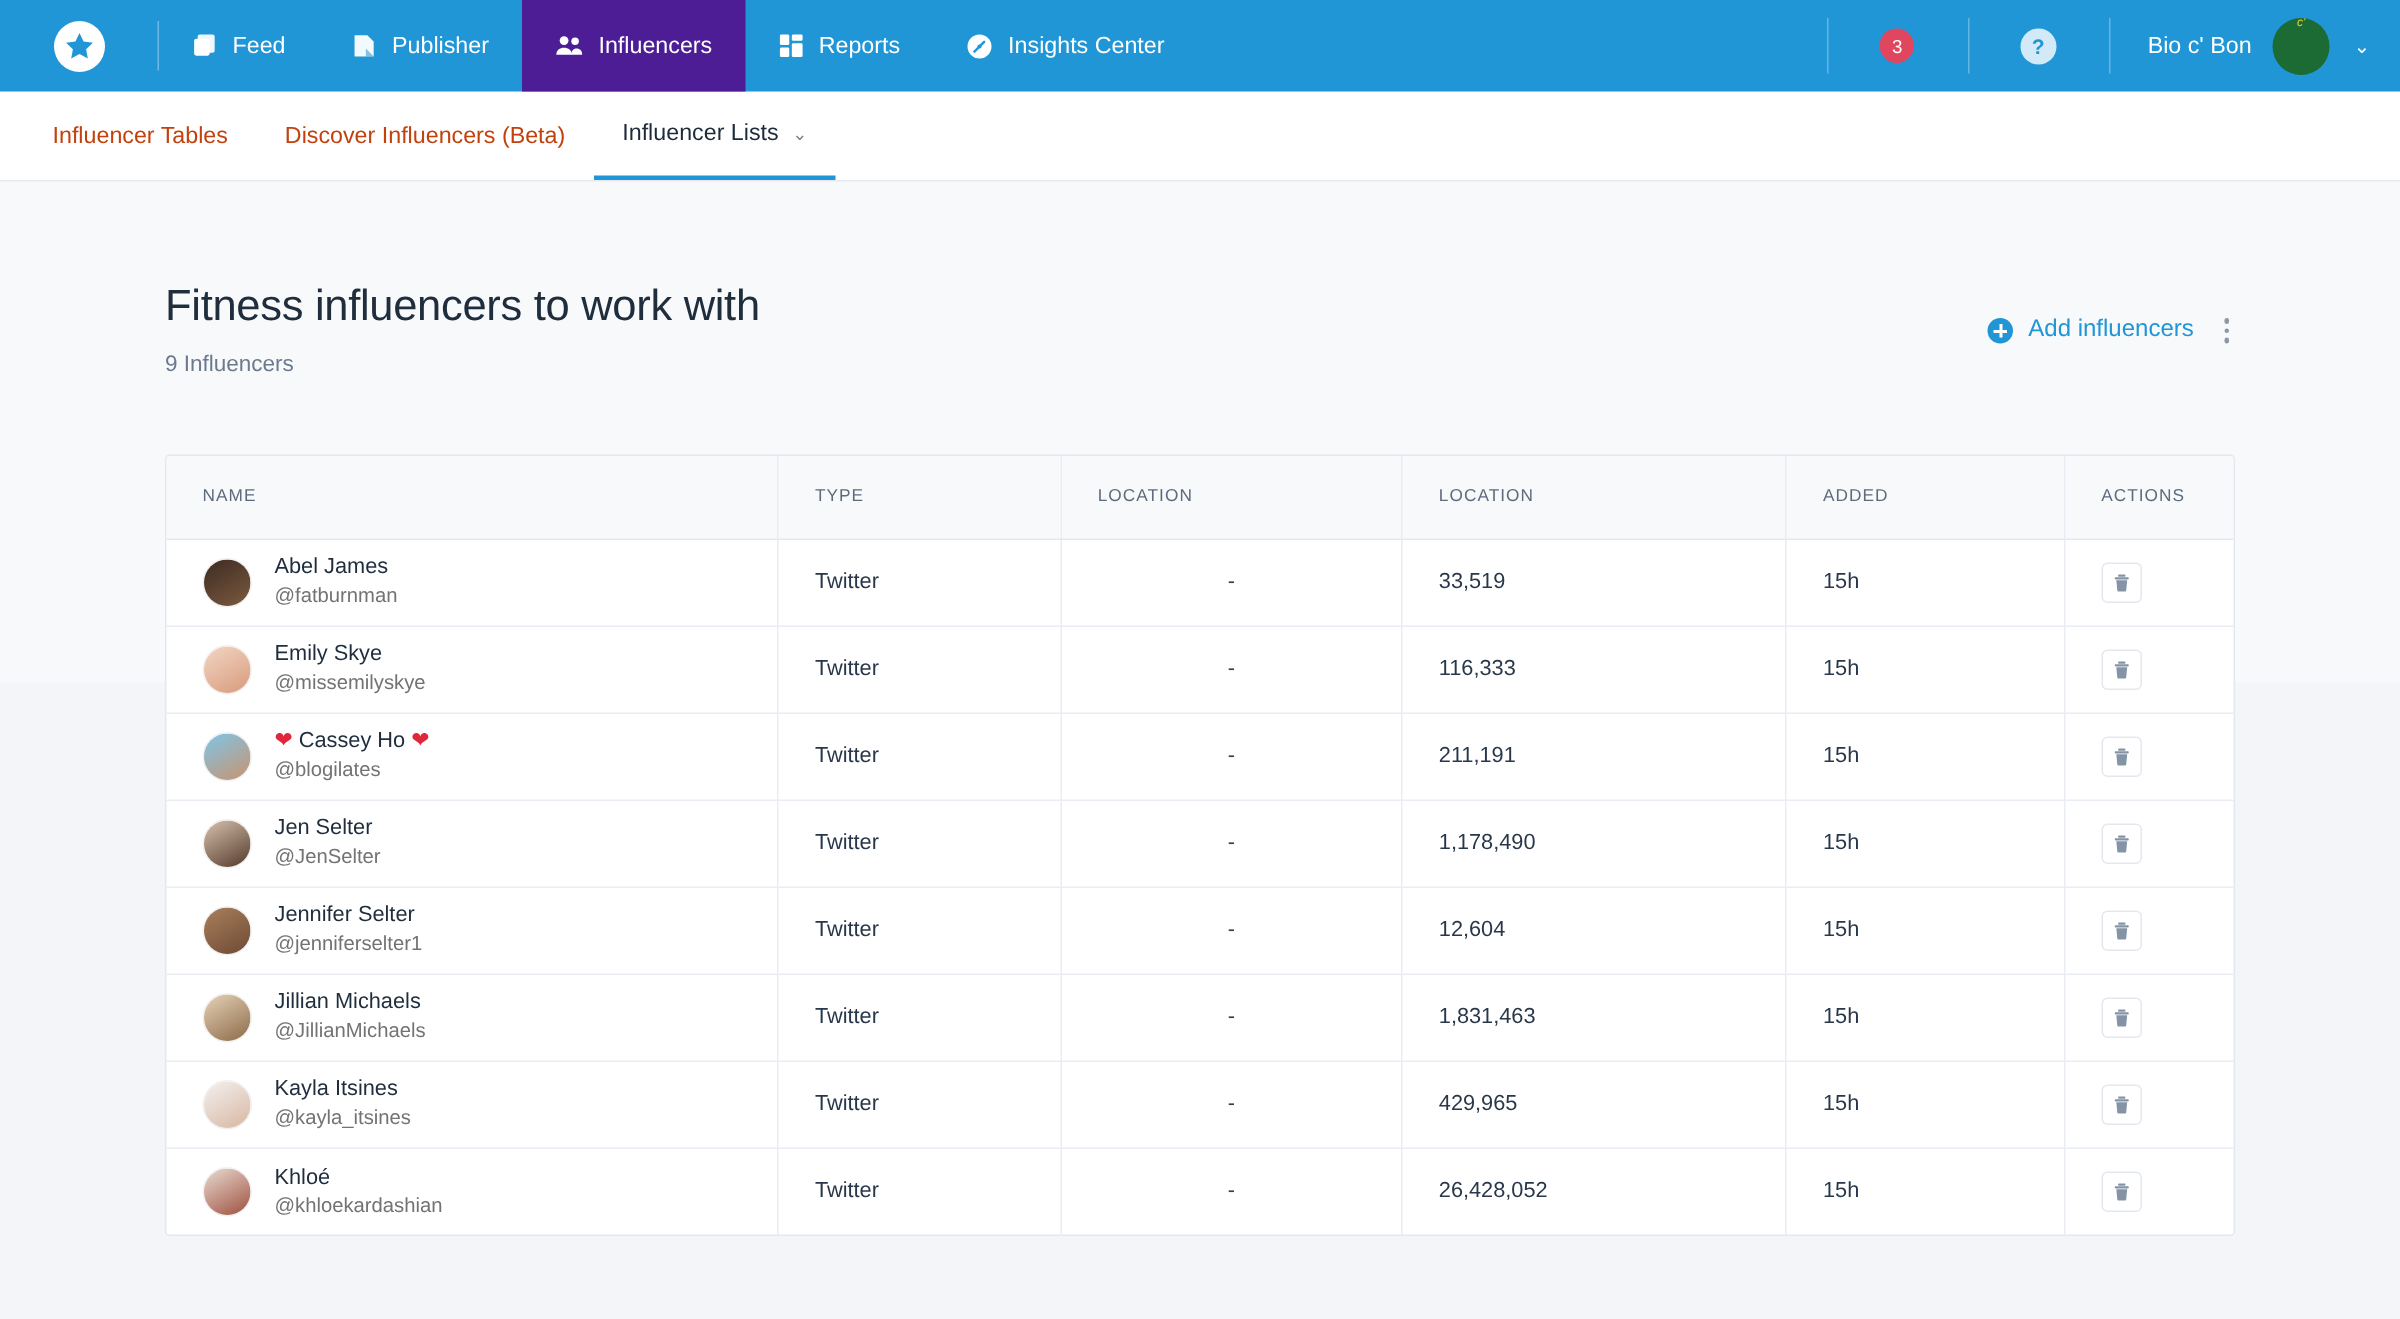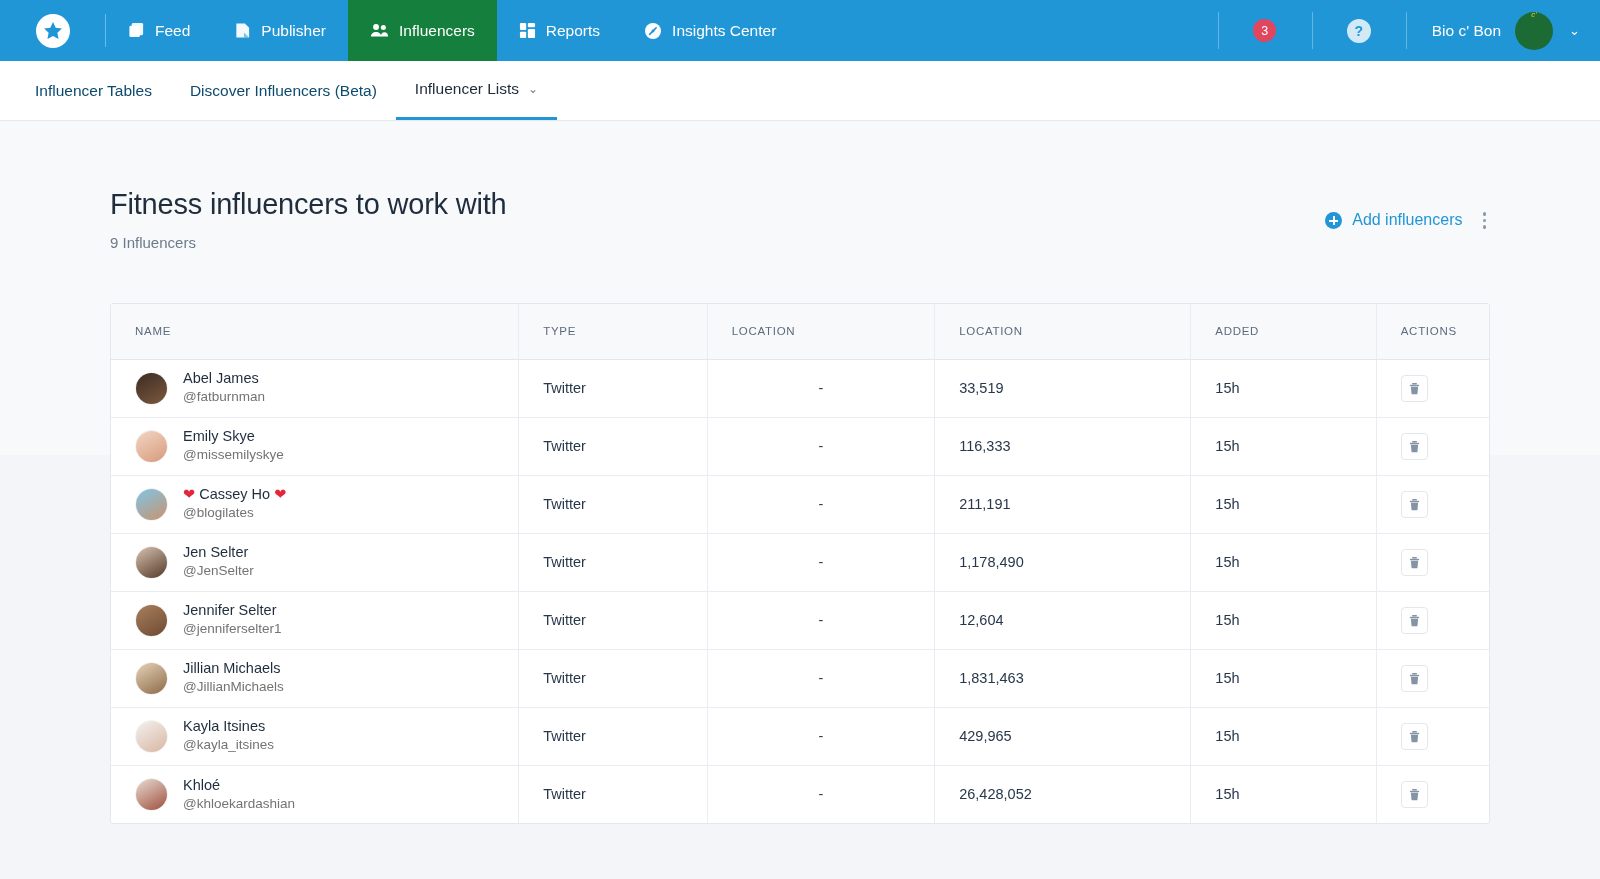--- a/index.html
+++ b/index.html
@@ -39,21 +39,21 @@
     width: 1px; background: rgba(255,255,255,.35); margin: 14px 0;
   }
   .nav {
     display: flex; align-items: stretch; flex: 0 0 auto;
   }
   .nav-item {
     display: flex; align-items: center; gap: 10px;
     padding: 0 22px; color: #ffffff; font-size: 15.5px;
     cursor: pointer; white-space: nowrap;
   }
-  .nav-item.active { background: #15803d; }
+  .nav-item.active { background: #4c1d95; }
   .nav-icon { display: flex; align-items: center; }
   .nav-icon svg { display: block; }
   .spacer { flex: 1 1 auto; }
 
   .badge-cell, .help-cell {
     display: flex; align-items: center; justify-content: center;
     width: 94px; position: relative;
   }
   .badge-cell::before, .help-cell::before, .user-cell::before {
     content: ""; position: absolute; left: 0; top: 12px; bottom: 12px;
@@ -93,21 +93,21 @@
 
   
   .subnav {
     position: relative; z-index: 4;
     height: 60px; background: #ffffff;
     border-bottom: 1px solid #e5e9ef;
     display: flex; align-items: stretch; padding-left: 35px;
   }
   .subnav-item {
     display: flex; align-items: center; gap: 9px;
-    color: #0c4a6e; font-size: 15.5px; padding: 0 19px;
+    color: #c2410c; font-size: 15.5px; padding: 0 19px;
     cursor: pointer; white-space: nowrap;
   }
   .subnav-item:first-child { padding-left: 0; }
   .subnav-item.active {
     color: #1d2b3a; border-bottom: 3px solid #2196d6;
   }
   .subnav-caret { font-size: 12px; color: #74808f; }
 
   
   .content {

